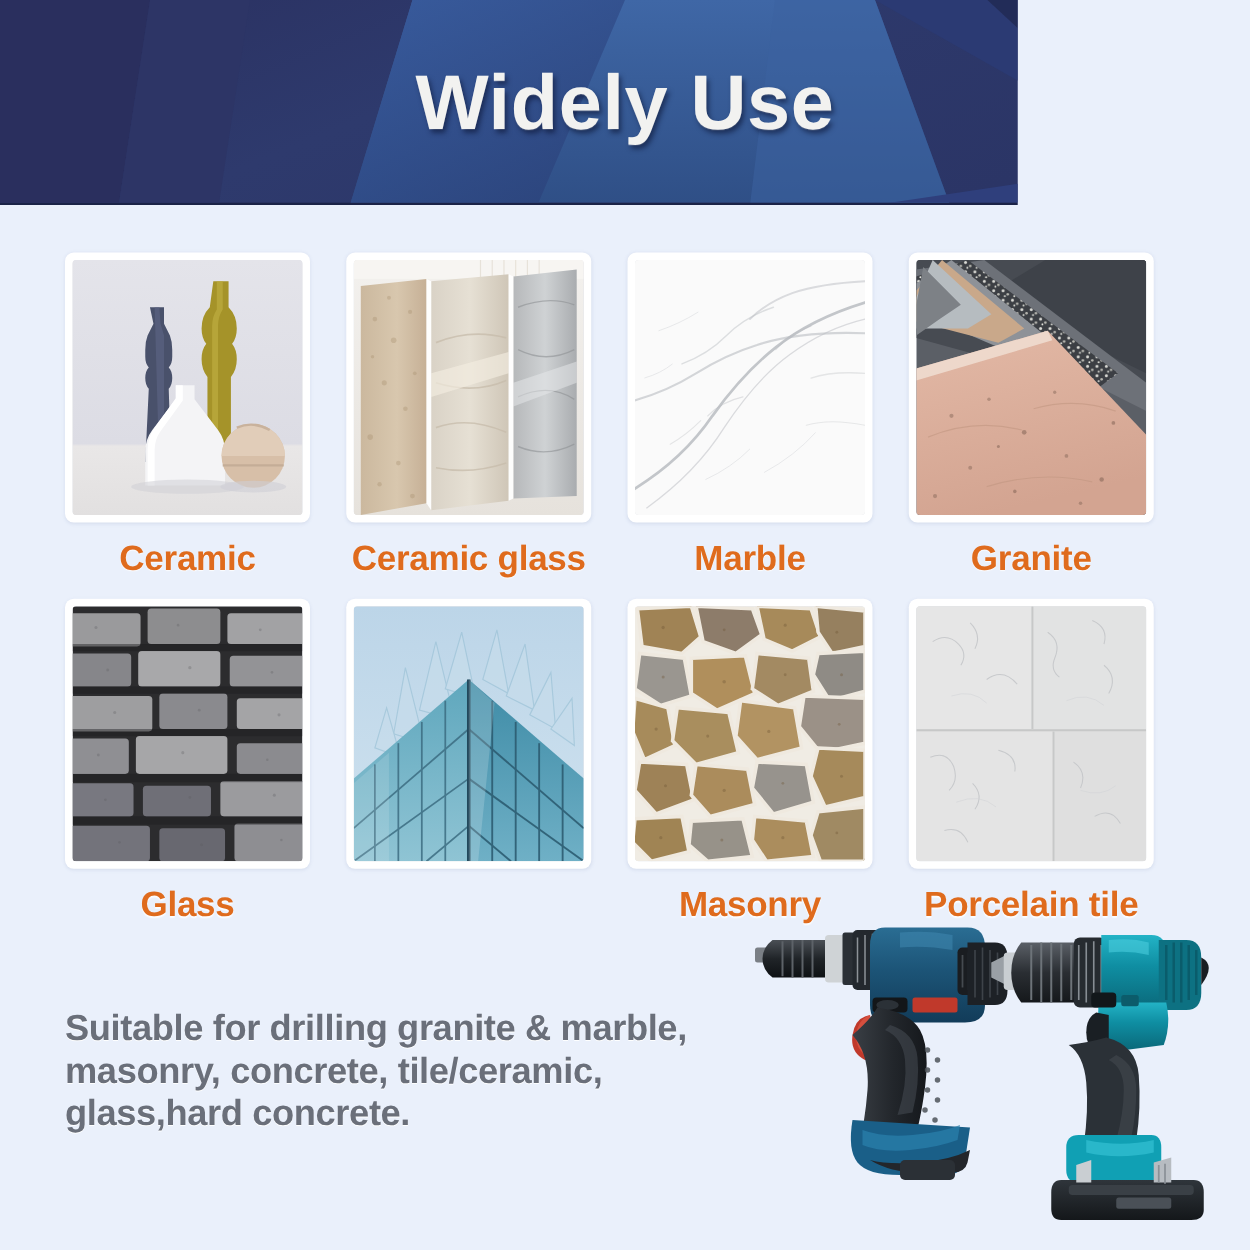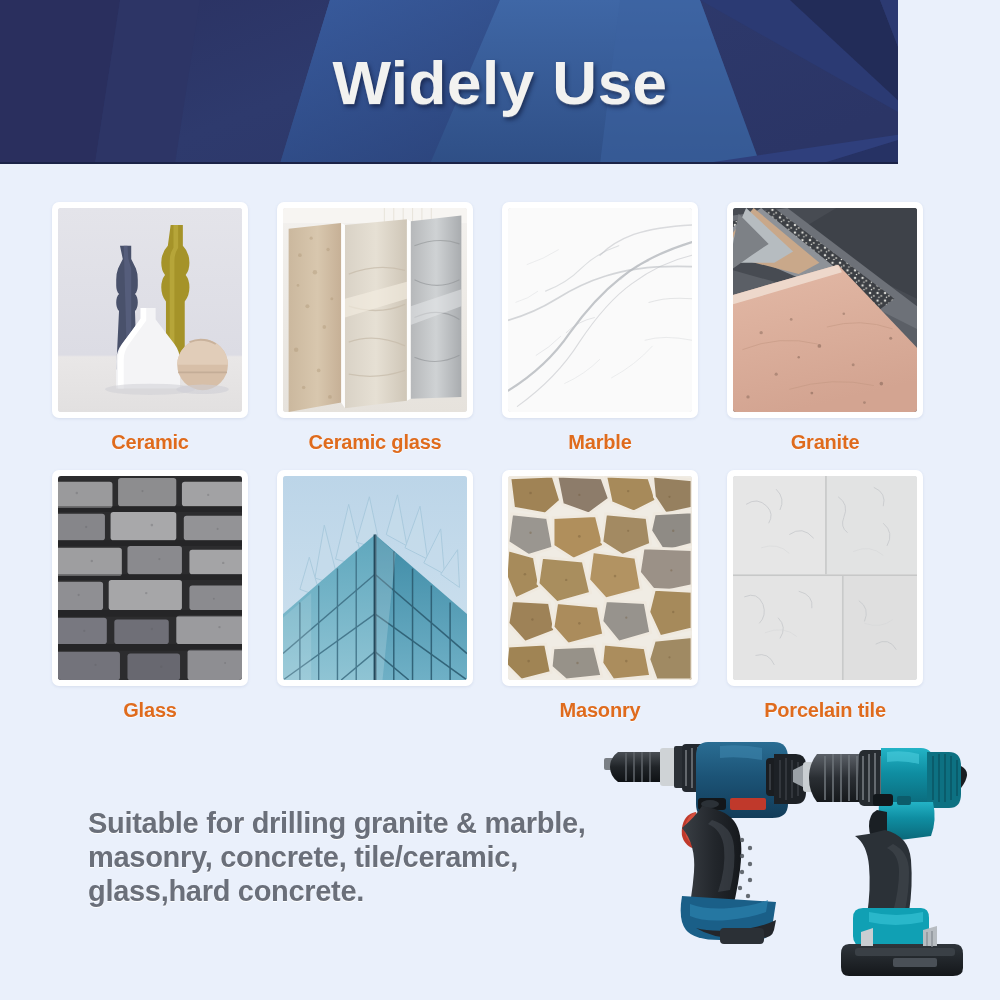--- a/index.html
+++ b/index.html
@@ -5,21 +5,21 @@
   * { margin:0; padding:0; box-sizing:border-box; }
   html,body { width:1000px; height:1000px; overflow:hidden; }
   body {
     background:#eaf0fb;
     font-family:"Liberation Sans", sans-serif;
     position:relative;
   }
 
   
   .header {
-    position:absolute; left:0; top:0; width:898px; height:164px;
+    position:absolute; left:0; top:0; width:814px; height:164px;
     overflow:hidden; background:#2c3465;
     border-bottom:2px solid #1b2347;
   }
   .header .poly { position:absolute; left:0; top:0; width:1000px; height:164px; }
   .header-title {
     position:absolute; left:0; top:0; width:1000px; height:164px;
     display:flex; align-items:center; justify-content:center;
     font-size:62px; font-weight:bold; color:#f2f2f0;
     letter-spacing:0.5px;
     text-shadow:2px 3px 4px rgba(10,16,45,0.55), 0 1px 0 rgba(255,255,255,0.25);
@@ -48,21 +48,21 @@
     width:100%; height:100%;
     border-radius:3px;
     overflow:hidden;
     position:relative;
     background:#dfe1e6;
   }
   .card-photo svg { display:block; width:100%; height:100%; }
   .card-label {
     margin-top:13px;
     text-align:center;
-    font-size:20px;
+    font-size:28px;
     font-weight:bold;
     color:#df6b1d;
     letter-spacing:-0.2px;
     text-shadow:0 1px 1px rgba(255,255,255,0.85);
     white-space:nowrap;
   }
 
   
   .footer {
     position:absolute; left:0; top:718px; width:1000px; height:282px;
@@ -70,21 +70,20 @@
   .footer-text {
     position:absolute; left:52px; top:88px;
     width:560px;
     font-size:29px;
     font-weight:bold;
     line-height:1.18;
     color:#6a6f7a;
     letter-spacing:-0.3px;
     text-shadow:0 1px 0 rgba(255,255,255,0.95);
     z-index:2;
-    margin-left:36px;
   }
   .footer-text .ln { display:block; white-space:nowrap; }
   .drills {
     position:absolute; right:0px; top:0px;
     width:430px; height:282px;
     z-index:1;
   }
   .drill { position:absolute; }
   .drill-a { left:0px; top:18px; width:250px; height:230px; }
   .drill-b { left:205px; top:8px; width:225px; height:250px; }

